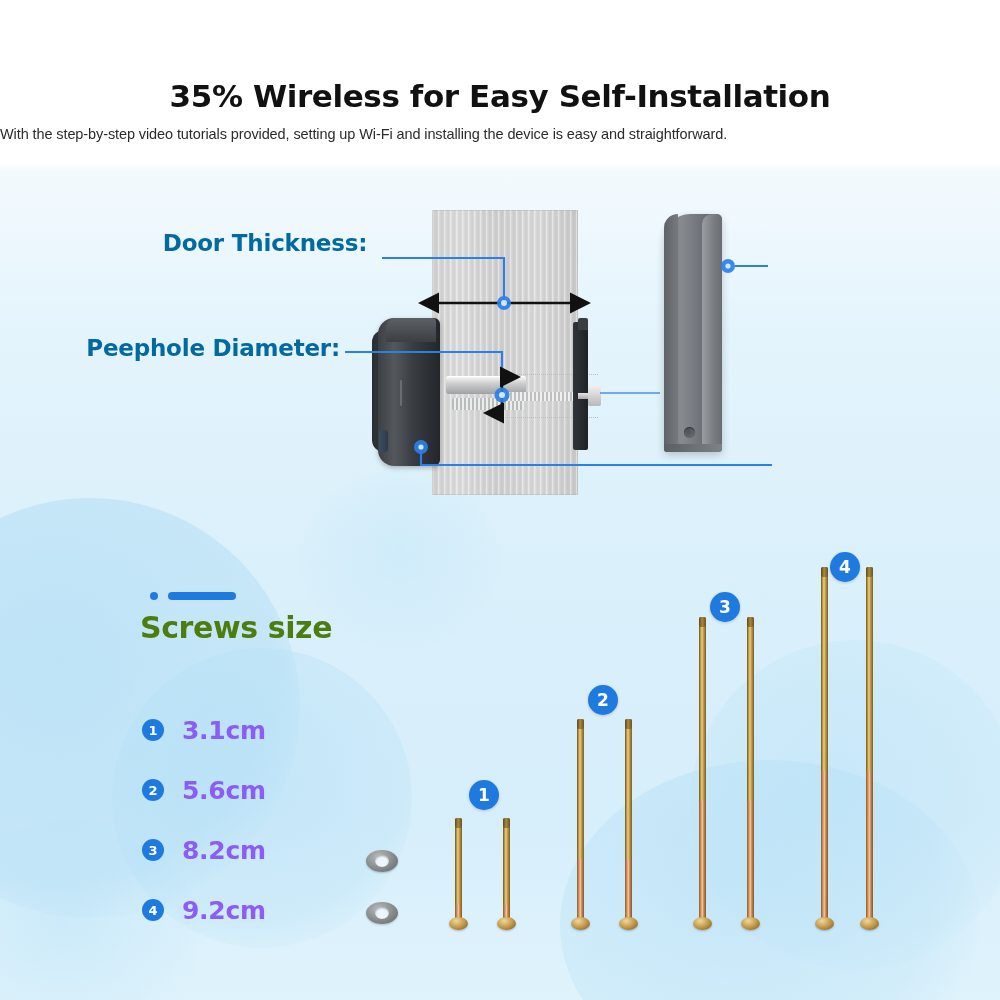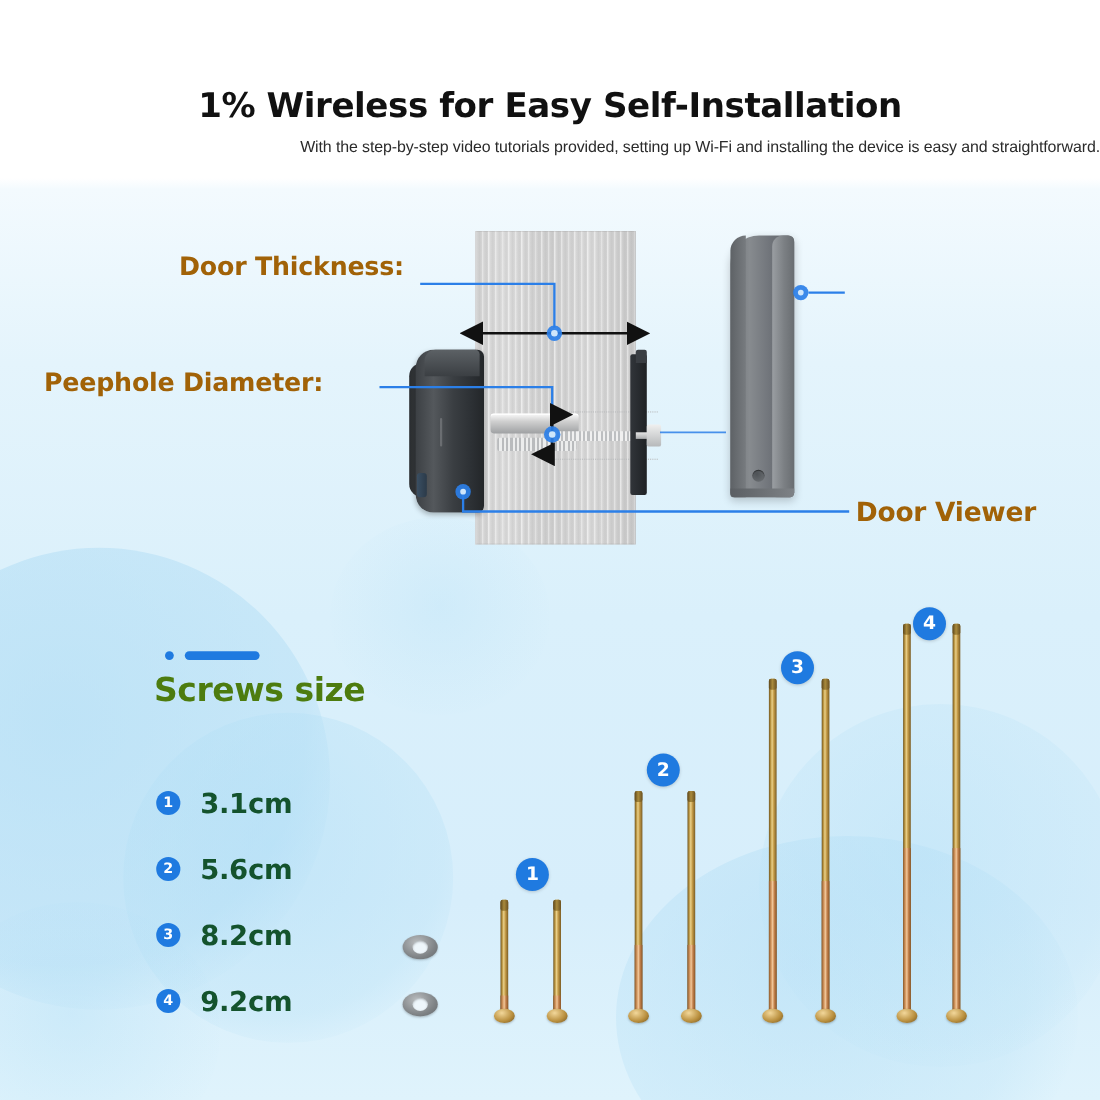--- a/index.html
+++ b/index.html
@@ -30,21 +30,21 @@
       background:radial-gradient(circle at 50% 45%, rgba(186,226,247,.34), rgba(205,236,250,0) 76%);}
 
   
   .head-wrap{position:absolute;left:0;top:0;width:1000px;}
   .title{
     position:absolute;left:0;top:78px;width:1000px;text-align:center;
     font-size:31px;font-weight:bold;color:#111111;letter-spacing:-.4px;
     font-family:"DejaVu Sans","Liberation Sans",sans-serif;
   }
   .subtitle{
-    position:absolute;left:0;top:126px;width:1000px;text-align:right;
+    position:absolute;left:0;top:126px;width:1000px;text-align:left;
     font-size:14.5px;color:#2b2b2b;font-weight:400;letter-spacing:-.1px;
     font-family:"Liberation Sans",sans-serif;
   }
 
   
   .door{
     position:absolute;left:432px;top:210px;width:146px;height:285px;
     background:
       repeating-linear-gradient(90deg, rgba(255,255,255,.55) 0px, rgba(255,255,255,0) 2px, rgba(160,160,160,.16) 4px, rgba(255,255,255,0) 6px),
       linear-gradient(90deg,#d2d2d2 0%,#dcdcdc 18%,#cfcfcf 46%,#d9d9d9 72%,#c9c9c9 100%);
@@ -131,43 +131,43 @@
     position:absolute;left:684px;top:427px;width:11px;height:11px;border-radius:50%;
     background:radial-gradient(circle at 38% 34%,#4e5256,#6e7276);
     box-shadow:inset 0 1px 1px rgba(0,0,0,.5);
   }
   .led-base{
     position:absolute;left:664px;top:444px;width:58px;height:8px;
     background:linear-gradient(90deg,#5b5f63,#7e8286);border-radius:0 0 4px 4px;
   }
 
   
-  .anno{position:absolute;color:#a16207;font-weight:bold;letter-spacing:-.2px;
+  .anno{position:absolute;color:#0369a1;font-weight:bold;letter-spacing:-.2px;
         font-family:"DejaVu Sans","Liberation Sans",sans-serif;}
   .anno-thick{left:120px;top:228px;width:290px;text-align:center;font-size:23px;line-height:31px;}
-  .anno-peep{left:40px;top:333px;width:300px;text-align:left;font-size:23px;line-height:31px;}
+  .anno-peep{left:40px;top:333px;width:300px;text-align:right;font-size:23px;line-height:31px;}
   .anno-led{left:774px;top:254px;font-size:24px;}
   .anno-viewer{left:778px;top:452px;font-size:24px;}
 
   
   .accent-dot{position:absolute;left:150px;top:592px;width:8px;height:8px;border-radius:50%;background:#1f7ae0;}
   .accent-bar{position:absolute;left:168px;top:592px;width:68px;height:8px;border-radius:4px;background:#1f7ae0;}
   .screws-title{
     position:absolute;left:140px;top:610px;font-size:30px;font-weight:bold;color:#4d7c0f;
     letter-spacing:-.4px;font-family:"DejaVu Sans","Liberation Sans",sans-serif;
   }
   .sz-row{position:absolute;left:142px;height:32px;}
   .sz-badge{
     position:absolute;left:0;top:3px;width:22px;height:22px;border-radius:50%;
     background:#1f7ae0;color:#fff;font-size:13px;font-weight:bold;
     display:flex;align-items:center;justify-content:center;
     font-family:"DejaVu Sans","Liberation Sans",sans-serif;
   }
   .sz-label{
-    position:absolute;left:40px;top:0;font-size:25px;font-weight:bold;color:#14532d;
+    position:absolute;left:40px;top:0;font-size:25px;font-weight:bold;color:#8b5cf6;
     letter-spacing:-.3px;font-family:"DejaVu Sans","Liberation Sans",sans-serif;
   }
 
   
   .washer{
     position:absolute;width:32px;height:22px;border-radius:50%;
     background:radial-gradient(ellipse at 40% 32%,#b9bcbe,#7f8386 62%,#63676a);
     box-shadow:0 1px 2px rgba(0,0,0,.22);
   }
   .washer::after{
@@ -212,21 +212,21 @@
 
   <div class="bg-base"></div>
   <div class="bubble b1"></div>
   <div class="bubble b2"></div>
   <div class="bubble b3"></div>
   <div class="bubble b4"></div>
   <div class="bubble b5"></div>
   <div class="bubble b6"></div>
 
   <div class="head-wrap">
-    <div class="title">1% Wireless for Easy Self-Installation</div>
+    <div class="title">35% Wireless for Easy Self-Installation</div>
     <div class="subtitle">With the step-by-step video tutorials provided, setting up Wi-Fi and installing the device is easy and straightforward.</div>
   </div>
 
   <div>
     <div class="door"></div>
 
     <div class="cam-lip"></div>
     <div class="cam-body"></div>
     <div class="cam-top"></div>
     <div class="cam-seam"></div>
@@ -286,21 +286,20 @@
 
     <path d="M660,393 H600" stroke="#2b7fe8" stroke-width="1.6" fill="none" opacity=".85"></path>
   </svg>
 
   <div class="anno anno-thick">
     <div>Door Thickness:</div>
   </div>
   <div class="anno anno-peep">
     <div>Peephole Diameter:</div>
   </div>
-  <div class="anno anno-viewer">Door Viewer</div>
 
   <div>
     <div class="accent-dot"></div>
     <div class="accent-bar"></div>
     <div class="screws-title">Screws size</div>
 
     <div class="sz-row" style="top:716px">
       <div class="sz-badge">1</div>
       <div class="sz-label">3.1cm</div>
     </div>

